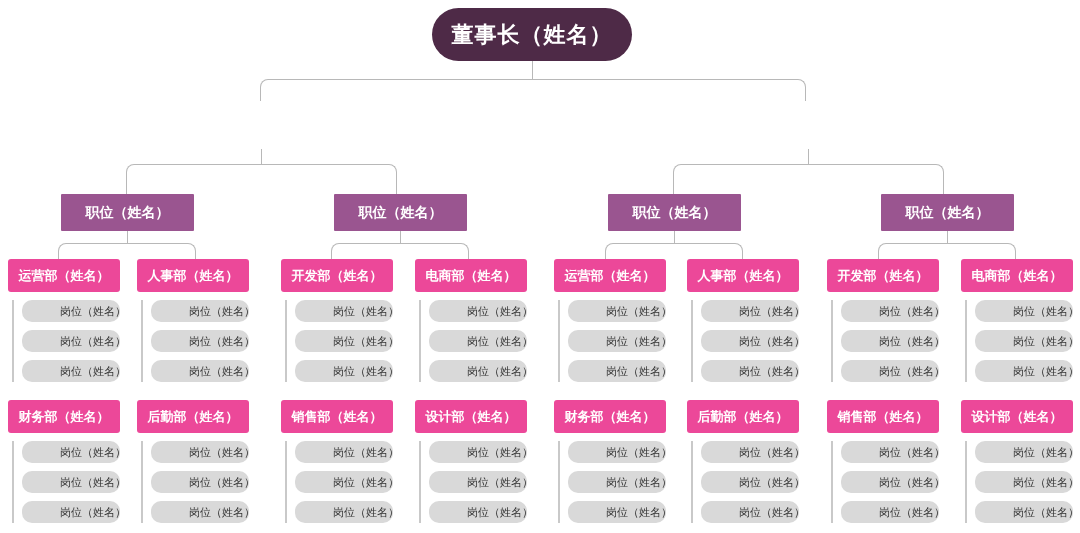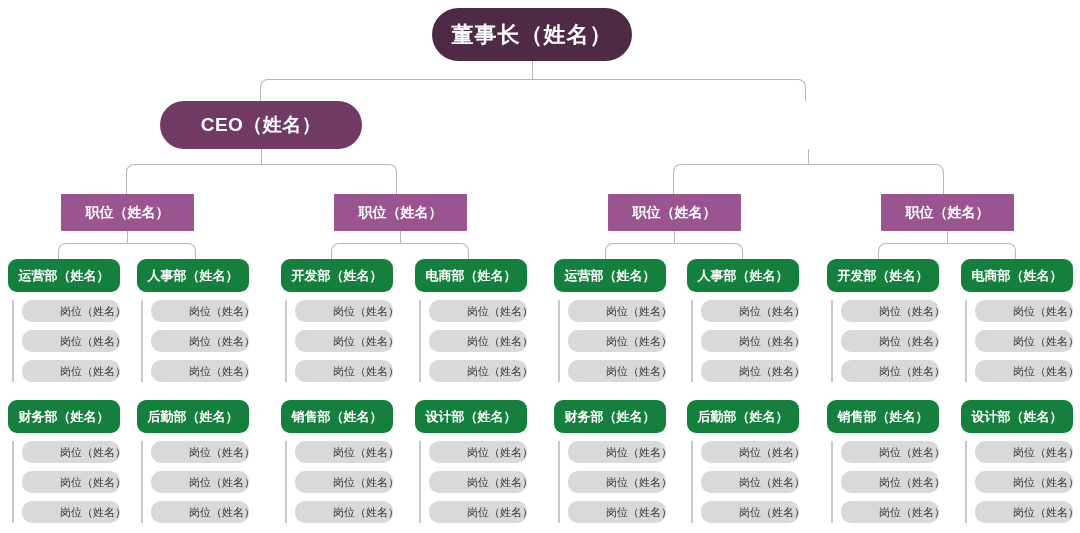--- a/index.html
+++ b/index.html
@@ -31,22 +31,22 @@
     border-radius:26px;
     font-size:19px;font-weight:bold;
     letter-spacing:.5px;
   }
   .lvl3{
     background:#9a5590;
     border-radius:1px;
     font-size:14px;font-weight:bold;
   }
   .lvl4{
-    background:#15803d;
-    border-radius:9px;
+    background:#ec4899;
+    border-radius:3px;
     font-size:13px;font-weight:bold;
   }
   .job{
     position:absolute;
     display:flex;align-items:center;justify-content:center;
     background:#d9d9d9;
     color:#333333;
     border-radius:10px;
     font-size:11px;
     box-sizing:border-box;
@@ -73,23 +73,20 @@
 <div id="stage">
 
   <div class="pill lvl1" style="left:432px;top:8px;width:200px;height:53px;text-align:center;">
     <span>董事长（姓名）</span>
   </div>
 
   <div class="vline" style="left:532px;top:61px;width:1px;height:18px;"></div>
 
   <div class="bracket" style="left:260px;top:79px;width:546px;height:22px;"></div>
 
-  <div class="pill lvl2" style="left:160px;top:101px;width:202px;height:48px;">
-    <span>CEO（姓名）</span>
-  </div>
 
   <div class="vline" style="left:261px;top:149px;width:1px;height:15px;"></div>
   <div class="bracket" style="left:126px;top:164px;width:271px;height:30px;"></div>
 
   <div class="vline" style="left:808px;top:149px;width:1px;height:15px;"></div>
   <div class="bracket" style="left:673px;top:164px;width:271px;height:30px;"></div>
 
   <div class="pill lvl3" style="left:61px;top:194px;width:133px;height:37px;">
     <span>职位（姓名）</span>
   </div>

